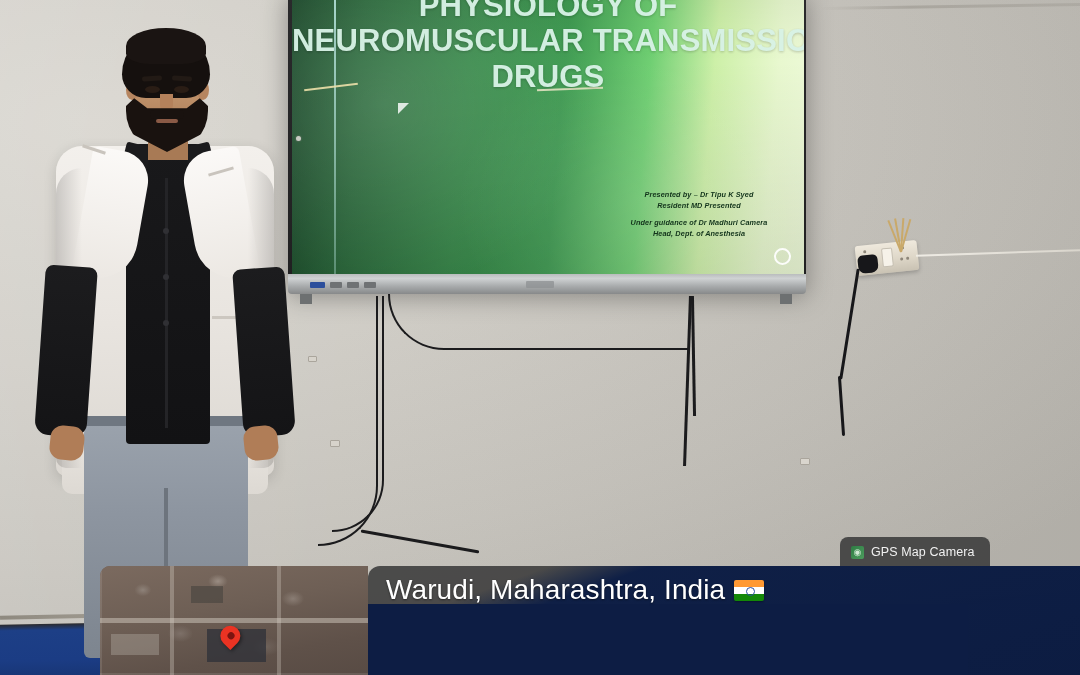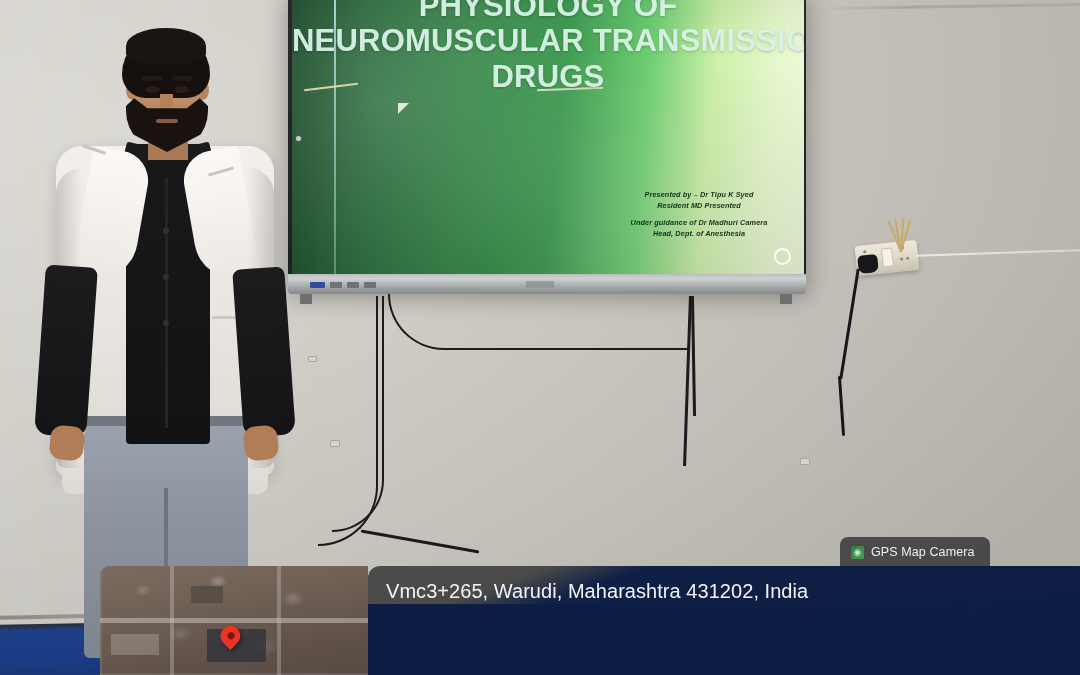--- a/index.html
+++ b/index.html
@@ -513,21 +513,24 @@
   <div class="gps-badge">
     <span class="gps-badge-icon">◉</span>
     <span class="gps-badge-text">GPS Map Camera</span>
   </div>
 
   <div class="gps-card">
     <div class="gps-card-grey"></div>
     <div class="gps-card-navy"></div>
     <div class="gps-card-navy2"></div>
     <div class="gps-text">
-      <div class="gps-line addr">Vmc3+265, Warudi, Maharashtra 431202, India</div>
+      <div class="gps-title">
+        <span>Warudi, Maharashtra, India</span>
+        <span class="flag"></span>
+      </div>
     </div>
   </div>
 
   <div class="map-thumb">
     <div class="map-sat"></div>
     <div class="map-road-v1"></div>
     <div class="map-road-v2"></div>
     <div class="map-road-h1"></div>
     <div class="map-bldg2"></div>
     <div class="map-bldg3"></div>

